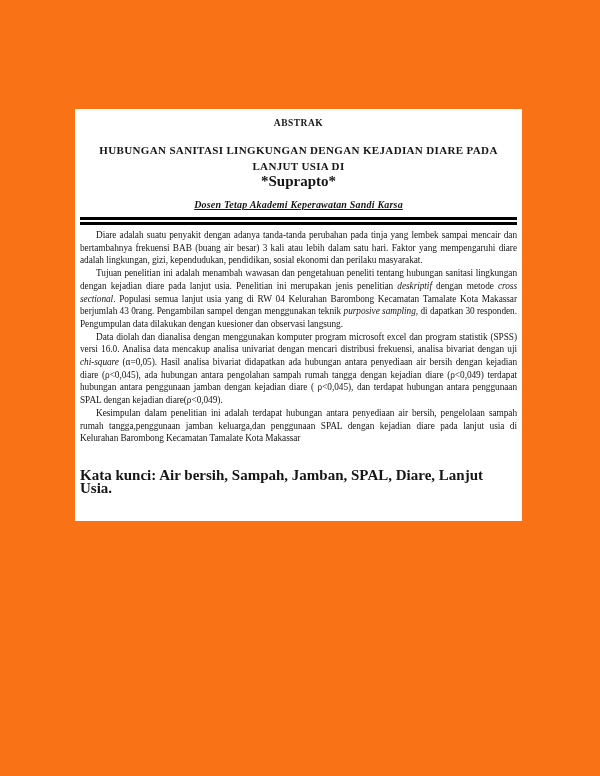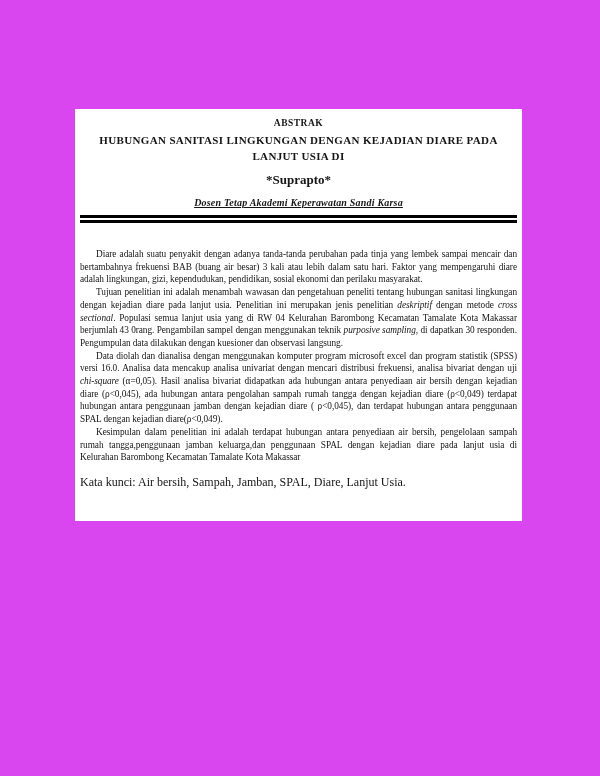--- a/index.html
+++ b/index.html
@@ -1,20 +1,20 @@
 <!DOCTYPE html>
 <html><head>
 <meta charset="utf-8">
 <style>
   html, body { margin: 0; padding: 0; background: #000; }
   .canvas {
     position: relative;
     width: 600px;
     height: 776px;
-    background: #d946ef;
+    background: #f97316;
     overflow: hidden;
     font-family: "Liberation Serif", serif;
   }
   .page {
     position: absolute;
     left: 75px;
     top: 109px;
     width: 447px;
     height: 412px;
     background: #fff;
@@ -24,64 +24,64 @@
     overflow: hidden;
   }
   .abstract-label {
     text-align: center;
     font-weight: bold;
     font-size: 9.5px;
     line-height: 12px;
     letter-spacing: 0.5px;
   }
   .title {
-    margin-top: 3px;
+    margin-top: 13px;
     text-align: center;
     font-weight: bold;
     font-size: 11px;
     line-height: 16px;
     letter-spacing: 0.35px;
   }
   .author {
-    margin-top: 9px;
+    margin-top: 1px;
     text-align: center;
     font-weight: bold;
-    font-size: 13px;
+    font-size: 15px;
     line-height: 13px;
   }
   .affiliation {
     margin-top: 10px;
     text-align: center;
     font-weight: bold;
     font-style: italic;
     font-size: 10px;
     line-height: 13px;
     letter-spacing: 0.2px;
     text-decoration: underline;
   }
   .rule {
     margin-top: 6px;
     height: 2px;
     border-top: 3px solid #000;
     border-bottom: 3px solid #000;
   }
-  .body { margin-top: 25px; }
+  .body { margin-top: 4px; }
   .body p {
     margin: 0;
     font-size: 9.3px;
     line-height: 12.7px;
     text-align: justify;
     text-indent: 16px;
     letter-spacing: -0.05px;
     word-spacing: -0.1px;
   }
   .keywords {
-    margin-top: 12px;
-    font-weight: normal;
-    font-size: 12px;
+    margin-top: 24px;
+    font-weight: bold;
+    font-size: 15px;
     line-height: 13px;
   }
 </style>
 </head>
 <body>
 
 <div class="canvas">
   <div class="page">
 
     <div class="abstract-label">ABSTRAK</div>

